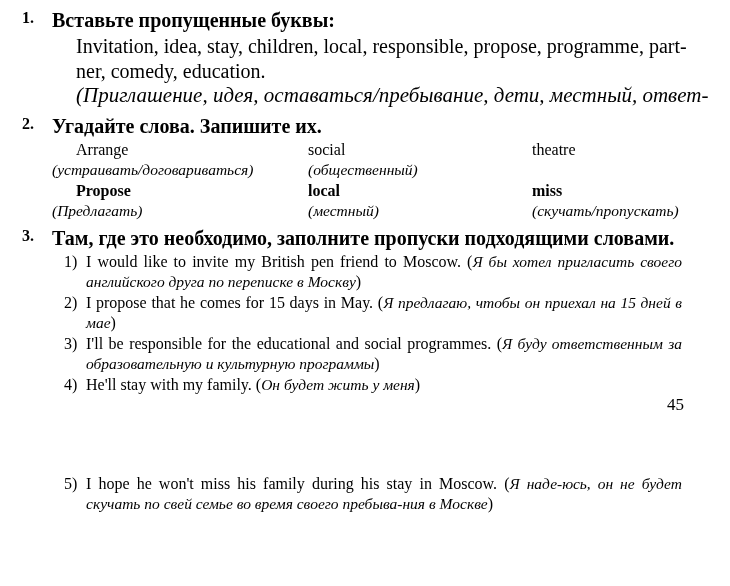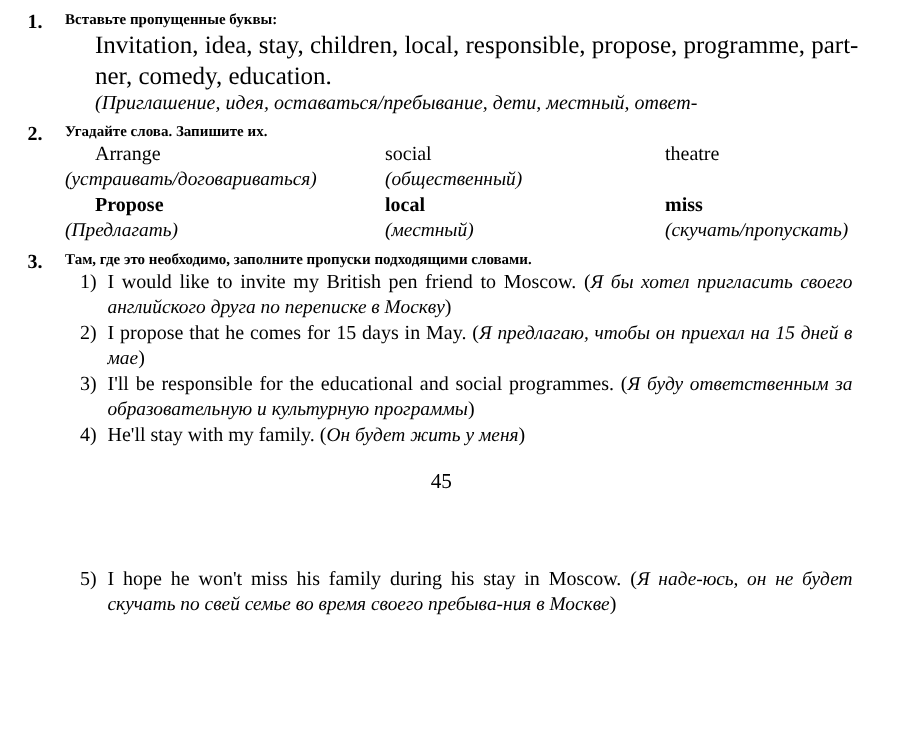--- a/index.html
+++ b/index.html
@@ -30,34 +30,34 @@
     font-size: 16px;
     width: 30px;
     flex: 0 0 30px;
     line-height: 1.25;
   }
   .ex-body {
     flex: 1 1 auto;
   }
   .ex-title {
     font-weight: bold;
-    font-size: 12px;
+    font-size: 20px;
     line-height: 1.25;
     margin-bottom: 1px;
   }
   .line {
     font-size: 20px;
     line-height: 1.23;
   }
   .indent {
     padding-left: 24px;
   }
   .ital {
     font-style: italic;
-    font-size: 16px;
+    font-size: 21px;
     line-height: 1.23;
   }
   
   .wgrid {
     display: grid;
     grid-template-columns: 232px 200px auto;
     font-size: 16px;
     line-height: 1.25;
     gap: 24px;
   }
@@ -86,24 +86,23 @@
     font-size: 16px;
     line-height: 1.25;
     text-align: justify;
     padding-right: 30px;
   }
   .sub-text i {
     font-style: italic;
     font-size: 15.5px;
   }
   .page-num {
-    text-align: center;
+    text-align: right;
     font-size: 17px;
     padding-right: 28px;
-    margin-top: 16px;
   }
   .gap {
     height: 58px;
   }
   .bottom-block {
     margin-top: 0;
   }
   .ex2-sp { margin-top: 2px; font-weight: bold; }
   .ex-gap { margin-top: 5px; }
 </style>

